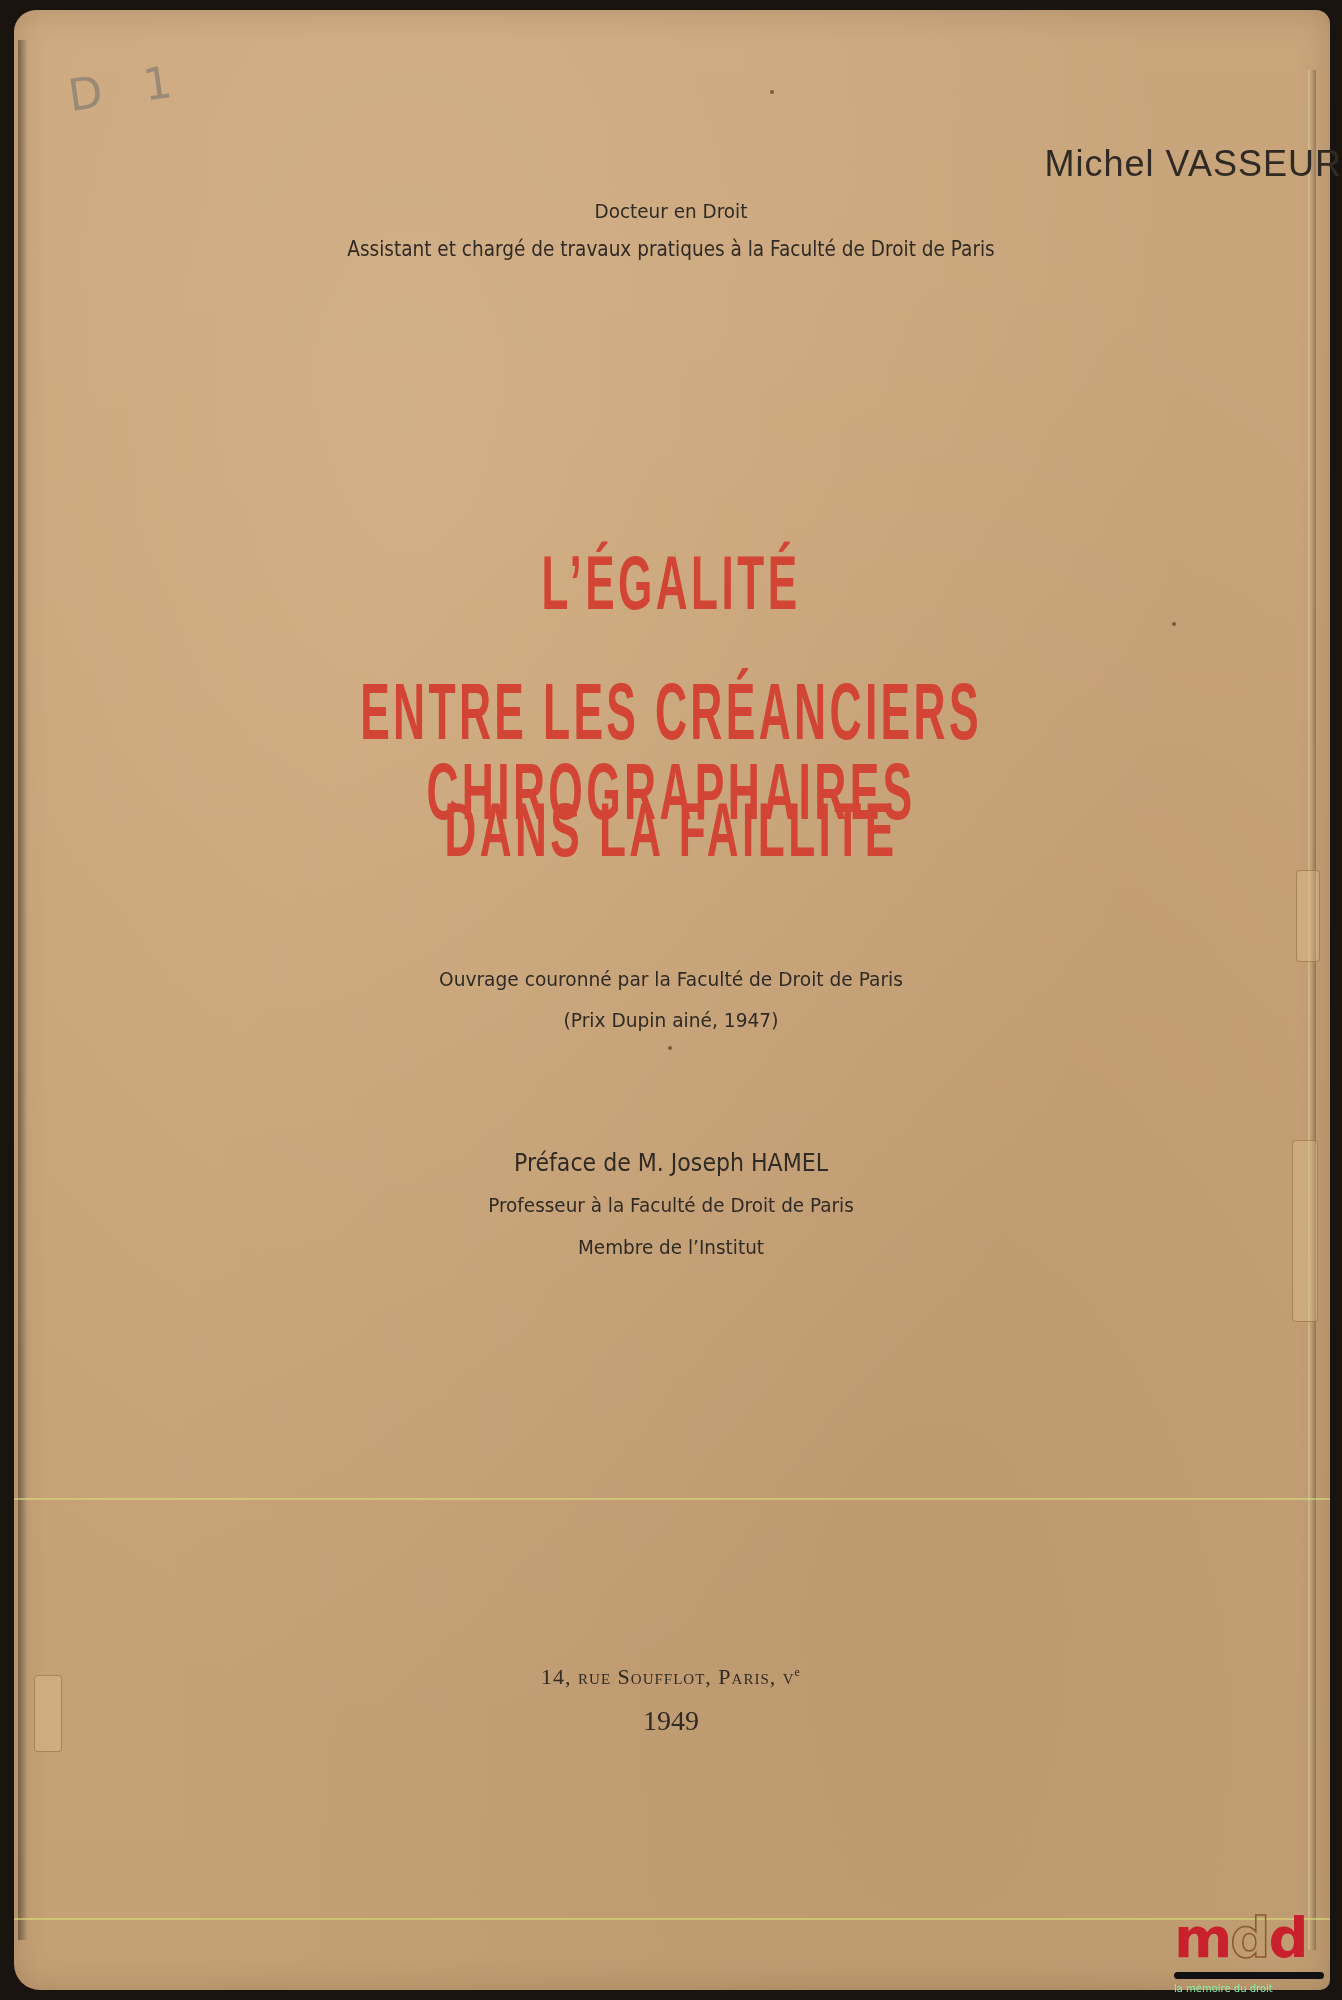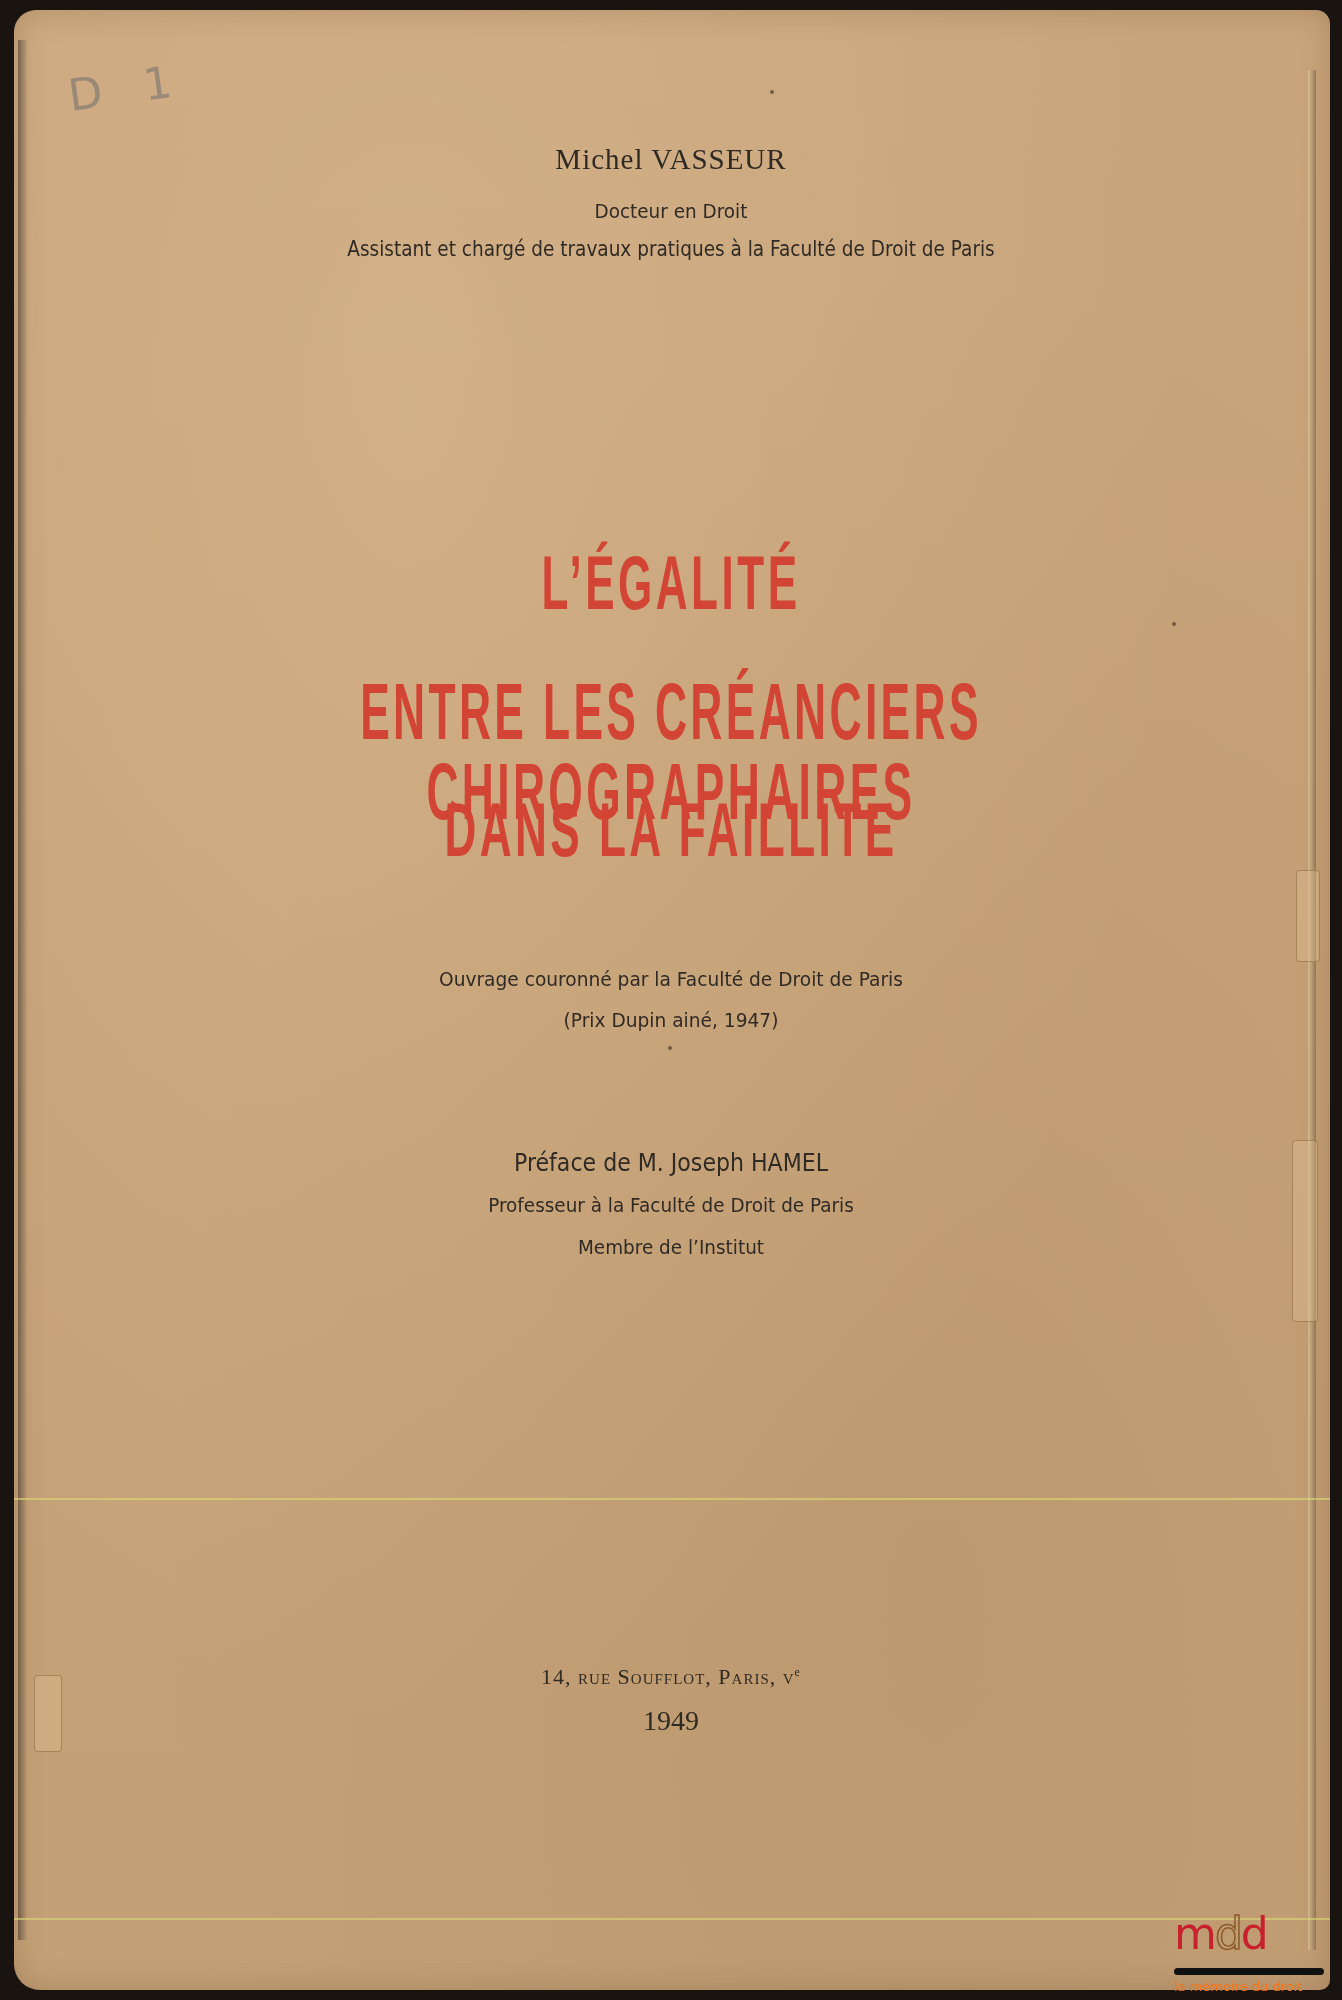--- a/index.html
+++ b/index.html
@@ -70,23 +70,24 @@
     }
     .block {
       position: absolute;
       left: 0;
       width: 1342px;
       text-align: center;
       color: #2f2a24;
     }
     .author-name {
       top: 143px;
-      font-family: Liberation Serif, serif;
-      font-size: 29px;
+      font-family: Liberation Sans, sans-serif;
+      font-size: 36px;
       letter-spacing: 1px;
+      text-align: right;
     }
     .author-degree {
       top: 199px;
       font-family: "DejaVu Sans", sans-serif;
       font-size: 20px;
       transform: scaleX(0.92);
     }
     .author-position {
       top: 237px;
       font-family: "DejaVu Sans", sans-serif;
@@ -158,41 +159,41 @@
     }
     .logo {
       position: absolute;
       right: 8px;
       bottom: 6px;
       width: 160px;
       text-align: left;
     }
     .logo-mark {
       font-family: "DejaVu Sans", sans-serif;
-      font-size: 44px;
-      font-weight: normal;
+      font-size: 56px;
+      font-weight: bold;
       line-height: 60px;
       color: #c8202d;
       letter-spacing: -2px;
     }
     .logo-mark .outline {
       color: transparent;
       -webkit-text-stroke: 1.5px #8a5a2a;
     }
     .logo-bar {
       height: 7px;
       width: 150px;
       background: #111;
       border-radius: 4px;
       margin: 4px 0 4px 0;
     }
     .logo-tagline {
       font-family: "DejaVu Sans", sans-serif;
-      font-size: 13px;
-      color: #f97316;
+      font-size: 10px;
+      color: #86efac;
       white-space: nowrap;
     }
     .speck {
       position: absolute;
       width: 4px;
       height: 4px;
       border-radius: 50%;
       background: rgba(60,40,20,0.6);
     }
   </style>

